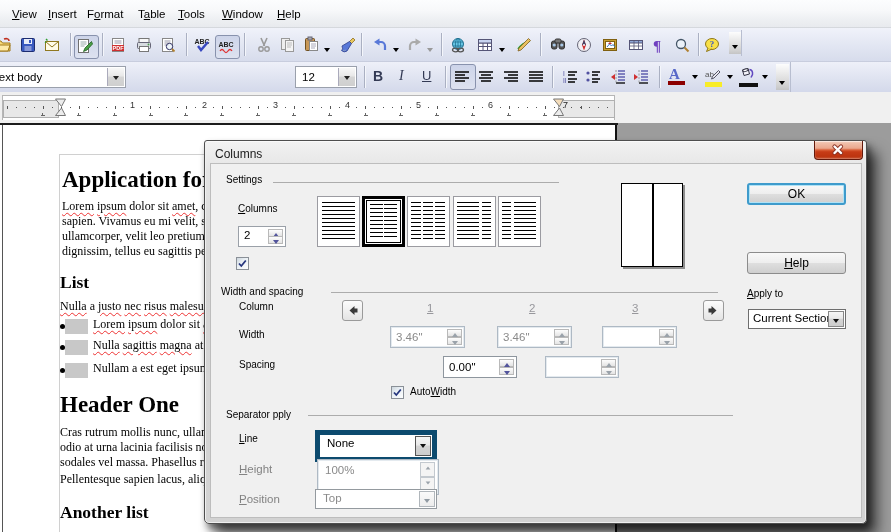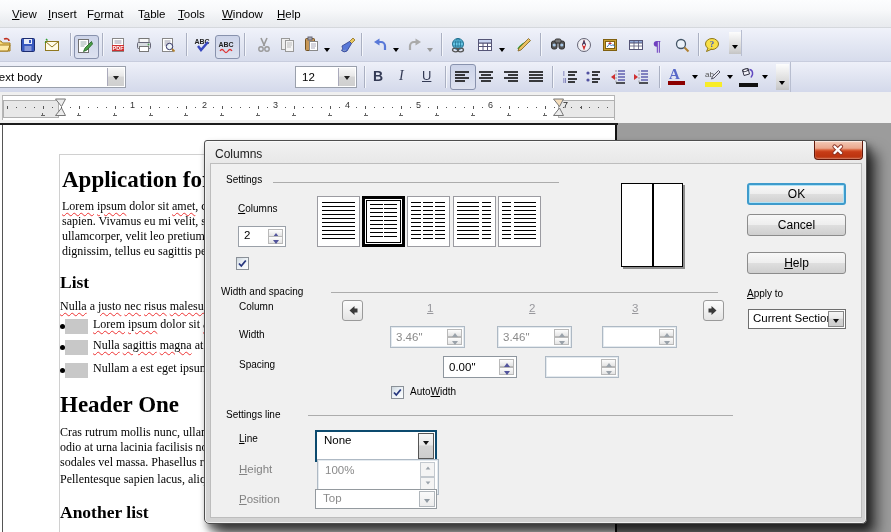--- a/index.html
+++ b/index.html
@@ -479,24 +479,24 @@
           </div>
         </div>
   </div>
   <div class="chk" style="left:180px;top:222px">
         <svg width="11" height="11" style="position:absolute;left:0;top:0">
           <path d="M2 5.5 L4.3 8 L8.8 2.5" stroke="#26367e" stroke-width="1.8" fill="none"></path>
         </svg>
       </div>
   <span class="lbl" style="left:199px;top:222px">Auto<u>W</u>idth</span>
 
-  <span class="lbl" style="left:15px;top:245px">Settings line</span>
+  <span class="lbl" style="left:15px;top:245px">Separator pply</span>
   <div class="fline" style="left:97px;top:251px;width:425px"></div>
   <span class="lbl" style="left:28px;top:269px"><u>L</u>ine</span>
-  <div class="dcombo" style="left:104px;top:266px;width:122px;height:32px;border:2px solid #0c4a6e">
+  <div class="dcombo" style="left:104px;top:266px;width:122px;height:32px;border:5px solid #0c4a6e">
     <span class="sval" style="left:7px;top:2px">None</span>
     <div class="dbtn" style="border:1px solid #555"></div>
   </div>
   <span class="glbl" style="left:28px;top:299px"><u>H</u>eight</span>
   <div class="spinb sp-dis" style="left:106px;top:295px;width:122px;height:36px">
     <span class="sval" style="left:7px;color:#8a8a8a">100%</span>
     <div class="spinr" style="right:3px">
           <div class="spc up" style="background:#f4f4f4;border-color:#c3c9cf">
             <i class="tri-up g" style="transform:scale(.8)"></i>
           </div>
@@ -505,21 +505,20 @@
           </div>
         </div>
   </div>
   <span class="glbl" style="left:28px;top:329px"><u>P</u>osition</span>
   <div class="dcombo" style="left:104px;top:325px;width:122px;height:20px;border:1px solid #949a9f">
     <span class="sval" style="left:7px;top:2px;color:#8a8a8a">Top</span>
     <div class="dbtn g" style="border:1px solid #b0b6bb;background:linear-gradient(180deg,#fafafa,#ececec)"></div>
   </div>
 
   <div class="btn" style="left:536px;top:19px;border:2px solid #3e9bcc;box-shadow:inset 0 0 0 1px #b0e2f5;line-height:18px">OK</div>
-  <div class="btn" style="left:536px;top:50px">Cancel</div>
   <div class="btn" style="left:536px;top:88px"><u style="text-underline-offset:1px">H</u>elp</div>
   <span class="lbl" style="left:536px;top:124px"><u>A</u>pply to</span>
   <div class="dcombo" style="left:537px;top:145px;width:98px;height:20px;border:1px solid #6e6e6e">
     <span class="sval" style="left:4px;top:2px">Current Section</span>
     <div class="dbtn" style="border:1px solid #888"></div>
   </div>
  </div>
 </div>
 
 </body></html>

